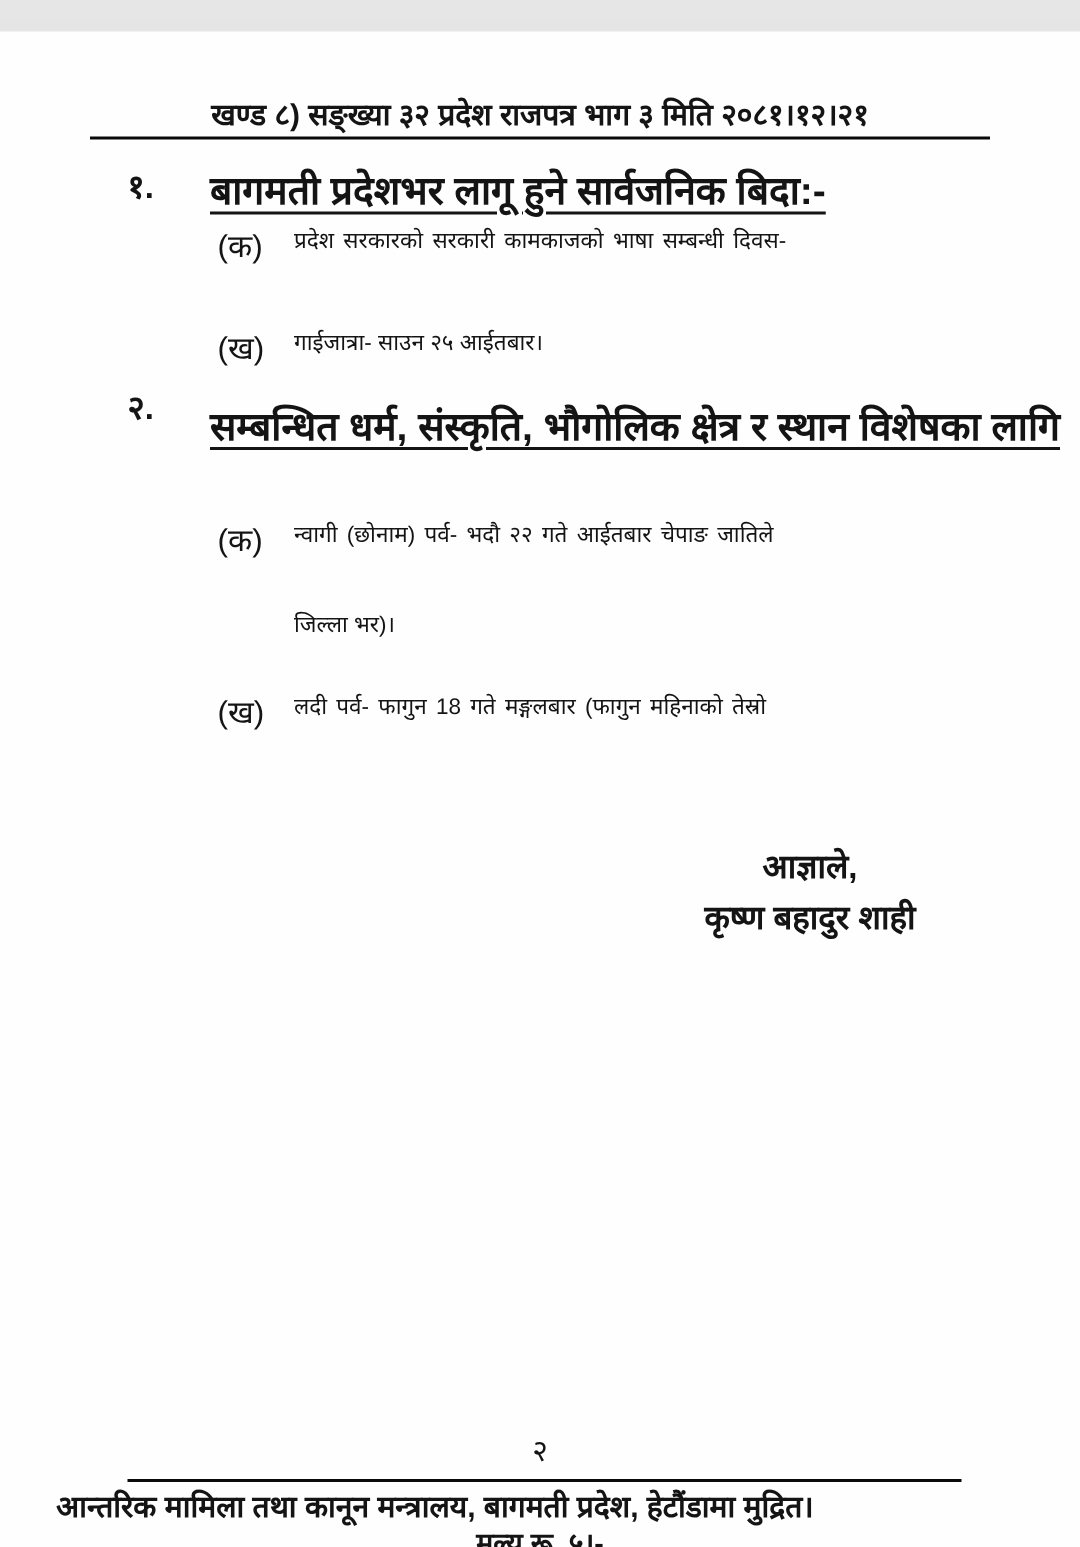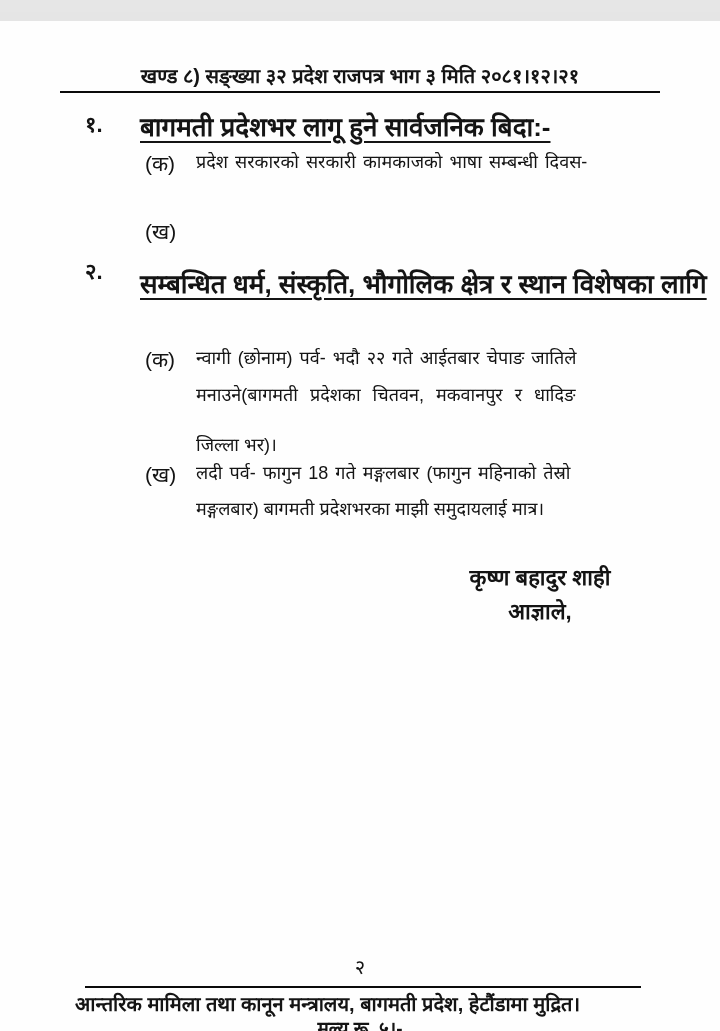--- a/index.html
+++ b/index.html
@@ -11,64 +11,63 @@
 
   .hdr{position:absolute;top:50px;left:60px;width:600px;text-align:center;
        font-size:20px;font-weight:bold;white-space:nowrap;}
   .hdr-rule{position:absolute;top:79px;left:60px;width:600px;height:2px;background:#0a0a0a;}
 
   .num{position:absolute;left:85px;font-size:22px;font-weight:bold;}
   .heading{position:absolute;left:140px;font-size:26px;font-weight:bold;white-space:nowrap;}
   .u{text-decoration:underline;text-decoration-thickness:2px;text-underline-offset:5px;}
 
   .marker{position:absolute;left:145px;font-size:21px;}
-  .bl{position:absolute;left:196px;font-size:18px;white-space:nowrap;}
+  .bl{position:absolute;left:196px;font-size:15px;white-space:nowrap;}
   .sp1{word-spacing:2px;}
   .sp2{word-spacing:7px;}
 
   .sig{position:absolute;left:405px;top:549px;width:270px;text-align:center;
        font-size:22px;font-weight:bold;line-height:34px;}
 
   .pgnum{position:absolute;top:941px;left:330px;width:60px;text-align:center;font-size:20px;}
   .frule{position:absolute;top:974px;left:85px;width:556px;height:2px;background:#0a0a0a;}
-  .f1{position:absolute;top:978px;left:0;width:580px;text-align:right;font-size:20px;font-weight:bold;}
+  .f1{position:absolute;top:978px;left:0;width:580px;text-align:center;font-size:20px;font-weight:bold;}
   .f2{position:absolute;top:1003px;left:0;width:720px;text-align:center;font-size:19px;font-weight:bold;}
 </style>
 </head>
 <body>
 
 <div class="screen">
   <div class="strip strip-top"></div>
 
   <div class="hdr">खण्ड ८) सङ्ख्या ३२ प्रदेश राजपत्र भाग ३ मिति २०८१।१२।२१</div>
   <div class="hdr-rule"></div>
 
   <div class="num" style="top:96px">१.</div>
   <div class="heading" style="top:96px"><span class="u">बागमती प्रदेशभर लागू हुने सार्वजनिक बिदा:-</span></div>
 
   <div class="marker" style="top:137px">(क)</div>
   <div class="bl sp1" style="top:137px">प्रदेश सरकारको सरकारी कामकाजको भाषा सम्बन्धी दिवस-</div>
 
   <div class="marker" style="top:205px">(ख)</div>
+  <div class="bl" style="top:205px">गाईजात्रा- साउन २५ आईतबार।</div>
 
   <div class="num" style="top:243px">२.</div>
   <div class="heading" style="top:253px"><span class="u">सम्बन्धित धर्म, संस्कृति, भौगोलिक क्षेत्र र स्थान विशेषका लागि</span></div>
 
   <div class="marker" style="top:333px">(क)</div>
   <div class="bl sp1" style="top:333px">न्वागी (छोनाम) पर्व- भदौ २२ गते आईतबार चेपाङ जातिले</div>
-  <div class="bl sp2" style="top:370px">मनाउने(बागमती प्रदेशका चितवन, मकवानपुर र धादिङ</div>
-  <div class="bl" style="top:420px">जिल्ला भर)।</div>
+  <div class="bl" style="top:393px">जिल्ला भर)।</div>
 
   <div class="marker" style="top:448px">(ख)</div>
   <div class="bl sp1" style="top:448px">लदी पर्व- फागुन 18 गते मङ्गलबार (फागुन महिनाको तेस्रो</div>
-  <div class="bl" style="top:484px">मङ्गलबार) बागमती प्रदेशभरका माझी समुदायलाई मात्र।</div>
 
   <div class="sig">
+    <div>आज्ञाले,</div>
     <div>कृष्ण बहादुर शाही</div>
-    <div>आज्ञाले,</div>
   </div>
 
   <div class="pgnum">२</div>
   <div class="frule"></div>
   <div class="f1">आन्तरिक मामिला तथा कानून मन्त्रालय, बागमती प्रदेश, हेटौंडामा मुद्रित।</div>
   <div class="f2">मूल्य रू. ५।-</div>
 
   <div class="strip strip-bottom"></div>
 </div>
 

